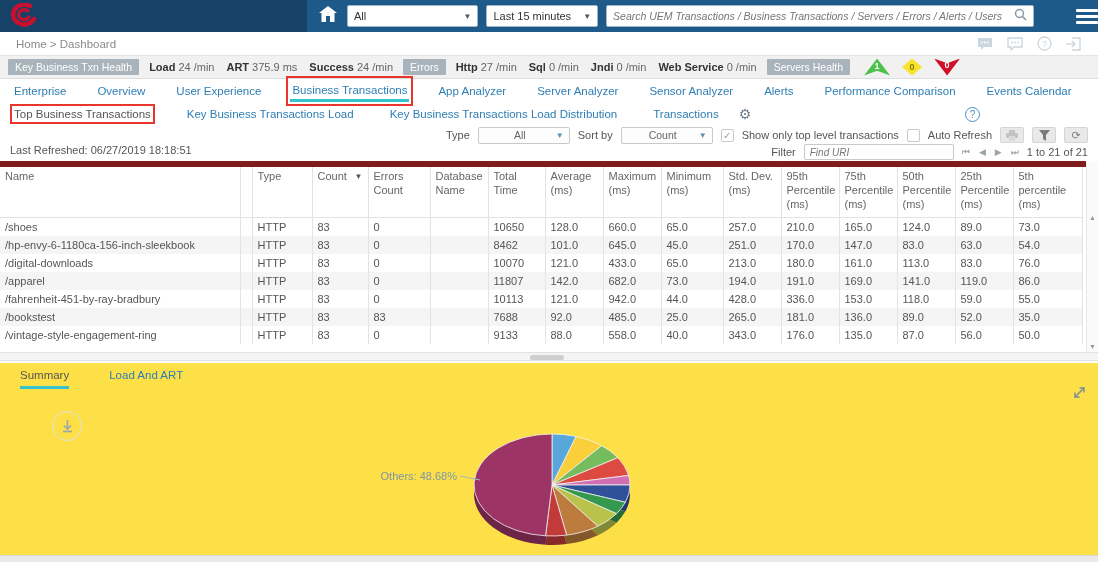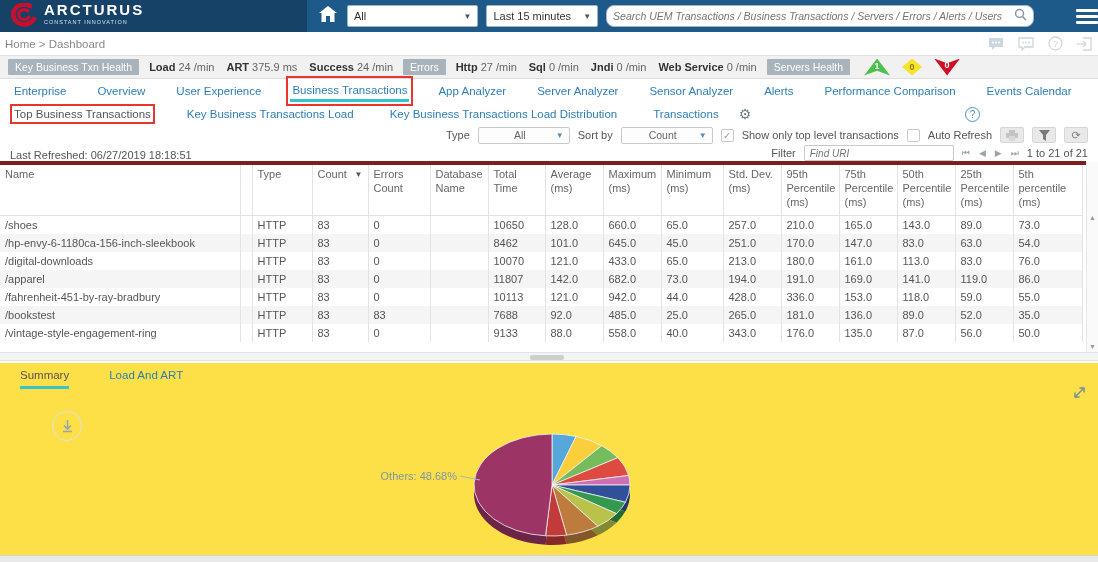--- a/index.html
+++ b/index.html
@@ -8,27 +8,27 @@
   #stage { position:relative; width:1098px; height:562px; background:#fff; }
 
   
   #topbar { left:0; top:0; width:1098px; height:32px; background:#1e5a89; display:flex; align-items:center; }
   #logoarea { width:308px; height:32px; background:#174268; display:flex; align-items:center; padding-left:8px; }
   #brandtext { color:#fff; font-size:15px; font-weight:bold; letter-spacing:2px; line-height:13px; margin-left:6px; }
   #brandsub { color:#cfe0ee; font-size:5.5px; letter-spacing:1px; font-weight:normal; }
   .homeicon { margin-left:12px; margin-right:10px; }
   .tb-select { height:22px; background:#fff; border:1px solid #9fb6c6; border-radius:2px; font-size:11px; color:#333; display:flex; align-items:center; justify-content:space-between; padding:0 6px; margin-right:8px; }
   .tb-caret { color:#555; font-size:8px; margin-left:6px; }
-  #searchbox { flex:0 0 auto; width:428px; height:22px; background:#fff; border:1px solid #9fb6c6; border-radius:8px; display:flex; align-items:center; padding:0 6px; }
+  #searchbox { flex:0 0 auto; width:428px; height:22px; background:#fff; border:1px solid #9fb6c6; border-radius:2px; display:flex; align-items:center; padding:0 6px; }
   #searchbox input { flex:1; border:none; outline:none; font-size:10.5px; font-style:italic; color:#888; font-family:"Liberation Sans",sans-serif; }
   #hamburger { margin-left:42px; width:22px; cursor:pointer; }
   #hamburger div { height:3px; background:#fff; margin:3px 0; border-radius:1px; }
 
   
-  #crumbrow { left:0; top:32px; width:1098px; height:24px; background:#fff; border-bottom:1px solid #e3e3e3; display:flex; align-items:center; padding:0 5px; }
+  #crumbrow { left:0; top:32px; width:1098px; height:24px; background:#fff; border-bottom:1px solid #e3e3e3; display:flex; align-items:center; padding:0 16px; }
   #crumb { color:#8a8a8a; font-size:11.5px; }
   #crumbicons { margin-left:auto; display:flex; gap:14px; align-items:center; }
   #crumbicons svg { display:block; }
 
   
   #statusbar { left:0; top:56px; width:1098px; height:23px; background:#f1f1f1; border-bottom:1px solid #ddd; display:flex; align-items:center; padding:0 8px; gap:10px; font-size:11px; }
   .sbadge { background:#a9b3bb; color:#fff; font-size:10.5px; padding:2px 7px; border-radius:1px; white-space:nowrap; }
   .metric { white-space:nowrap; color:#666; }
   .metric b { color:#333; font-weight:bold; margin-right:3px; }
   .healthicons { display:flex; align-items:center; gap:12px; margin-left:4px; }
@@ -53,30 +53,30 @@
 
   
   #controlsrow { left:0; top:126px; width:1098px; height:18px; display:flex; align-items:center; justify-content:flex-end; gap:8px; padding:0 10px; font-size:11px; color:#555; }
   .ctl-select { width:92px; height:17px; background:#fdfdfd; border:1px solid #c9c9c9; border-radius:2px; display:flex; align-items:center; justify-content:space-between; padding:0 5px; font-size:10.5px; color:#666; cursor:pointer; }
   .ctl-caret { color:#5a8fb0; font-size:8px; }
   .cbx { width:13px; height:13px; border:1px solid #c9c9c9; background:#fff; border-radius:2px; display:flex; align-items:center; justify-content:center; font-size:10px; color:#9a9a9a; cursor:pointer; }
   .iconbtn { width:24px; height:16px; background:#e9e9e9; border:1px solid #d6d6d6; border-radius:2px; display:flex; align-items:center; justify-content:center; color:#7a7a7a; font-size:11px; cursor:pointer; }
   .iconbtn.disabled { color:#c3c3c3; }
 
   
-  #inforow { left:0; top:144px; width:1098px; height:17px; display:flex; align-items:flex-end; padding:0 10px; font-size:11px; color:#555; }
+  #inforow { left:0; top:144px; width:1098px; height:17px; display:flex; align-items:flex-start; padding:0 10px; font-size:11px; color:#555; }
   #lastrefreshed { white-space:nowrap; }
   #inforight { margin-left:auto; display:flex; align-items:center; gap:8px; }
   #filterinput { width:150px; height:16px; border:1px solid #c9c9c9; border-radius:2px; font-size:10px; font-style:italic; color:#999; padding:0 5px; outline:none; font-family:"Liberation Sans",sans-serif; }
   .pgnav { color:#9aa4ab; font-size:9px; display:flex; gap:9px; align-items:center; }
   .pgnav span { cursor:pointer; }
   #pagetext { color:#555; font-size:11px; white-space:nowrap; }
 
   
-  #tablewrap { left:0; top:161px; width:1086px; height:191px; overflow:hidden; border-top:4px solid #7f1d1d; }
+  #tablewrap { left:0; top:161px; width:1086px; height:191px; overflow:hidden; border-top:6px solid #7f1d1d; }
   table { border-collapse:collapse; table-layout:fixed; width:1082px; }
   th, td { border-right:1px solid #e3e3e3; font-size:11px; padding:3px 5px; text-align:left; vertical-align:top; overflow:hidden; white-space:nowrap; }
   th { color:#666; font-weight:normal; height:50px; white-space:normal; line-height:1.25; border-bottom:1px solid #e3e3e3; }
   td { color:#555; height:17px; }
   tbody tr:nth-child(even) { background:#f5f5f5; }
   .sortcaret { color:#555; font-size:8px; float:right; margin-top:2px; }
   #vscroll { left:1086px; top:162px; width:12px; height:190px; background:#fafafa; border-left:1px solid #e8e8e8; font-size:7px; color:#9a9a9a; text-align:center; }
   #vscroll .sa-up { position:absolute; top:52px; left:2px; }
   #vscroll .sa-down { position:absolute; bottom:2px; left:2px; }
   #hscroll { left:0; top:352px; width:1098px; height:9px; background:#f4f4f4; border-top:1px solid #e2e2e2; border-bottom:1px solid #e2e2e2; }
@@ -97,24 +97,20 @@
 <body>
 
 <div id="stage">
 
   <div id="topbar" class="abs">
     <div id="logoarea">
       <svg width="30" height="26" viewBox="0 0 30 26">
         <path d="M22 3 A 11 10 0 1 0 26 16" fill="none" stroke="#c8102e" stroke-width="4.5" stroke-linecap="round"></path>
         <path d="M20 8 A 5.5 5 0 1 0 21 14" fill="none" stroke="#c8102e" stroke-width="3.2" stroke-linecap="round"></path>
       </svg>
-      <div id="brandtext">
-        <div>ARCTURUS</div>
-        <div id="brandsub">CONSTANT INNOVATION</div>
-      </div>
     </div>
     <span class="homeicon">
       <svg width="18" height="16" viewBox="0 0 18 16">
           <path d="M9 0 L18 7 L15.5 7 L15.5 16 L11 16 L11 10 L7 10 L7 16 L2.5 16 L2.5 7 L0 7 Z" fill="#fff"></path>
         </svg>
     </span>
     <div class="tb-select" style="width:132px">
       <span>All</span>
       <span class="tb-caret">▼</span>
     </div>
@@ -313,21 +309,21 @@
             <td>83</td>
             <td>0</td>
             <td></td>
             <td>10650</td>
             <td>128.0</td>
             <td>660.0</td>
             <td>65.0</td>
             <td>257.0</td>
             <td>210.0</td>
             <td>165.0</td>
-            <td>143.0</td>
+            <td>124.0</td>
             <td>89.0</td>
             <td>73.0</td>
           </tr>
           <tr>
             <td>/hp-envy-6-1180ca-156-inch-sleekbook</td>
             <td></td>
             <td>HTTP</td>
             <td>83</td>
             <td>0</td>
             <td></td>

